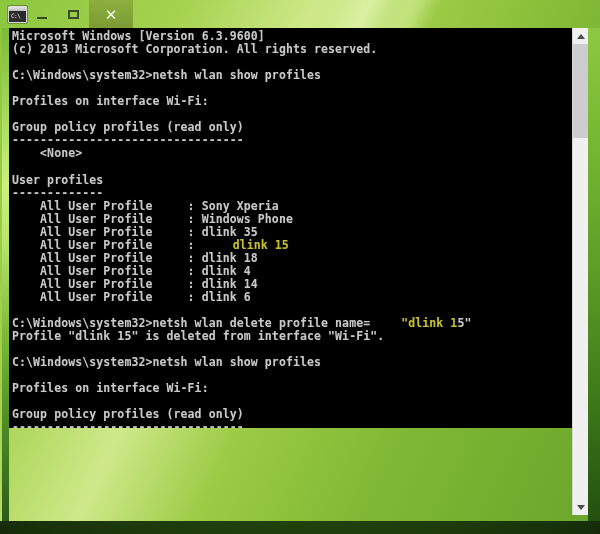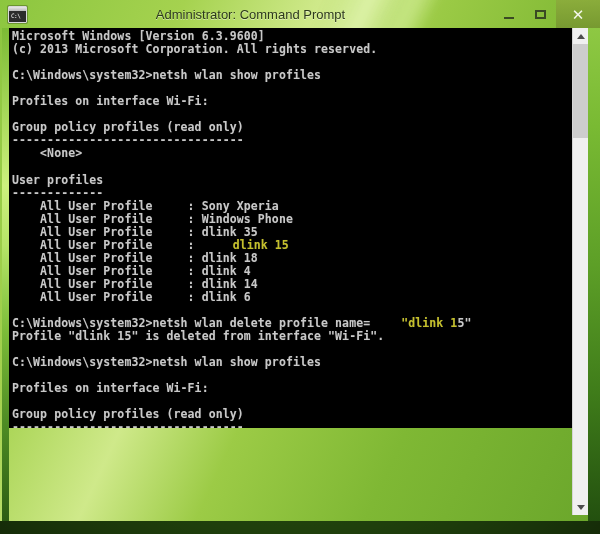--- a/index.html
+++ b/index.html
@@ -251,21 +251,20 @@
     <div class="fstreak2"></div>
     <div class="ledge"></div>
     <div class="redge"></div>
   </div>
 
   <div id="title-bar">
     <div id="app-icon">
       <div class="bar"></div>
       <div class="txt">C:\</div>
     </div>
-    <div id="title-text">Administrator: Command Prompt</div>
     <div class="win-btn" id="btn-minimize">
       <span class="glyph"></span>
     </div>
     <div class="win-btn" id="btn-maximize">
       <span class="glyph"></span>
     </div>
     <div class="win-btn" id="btn-close">
       <span class="glyph">✕</span>
     </div>
   </div>

